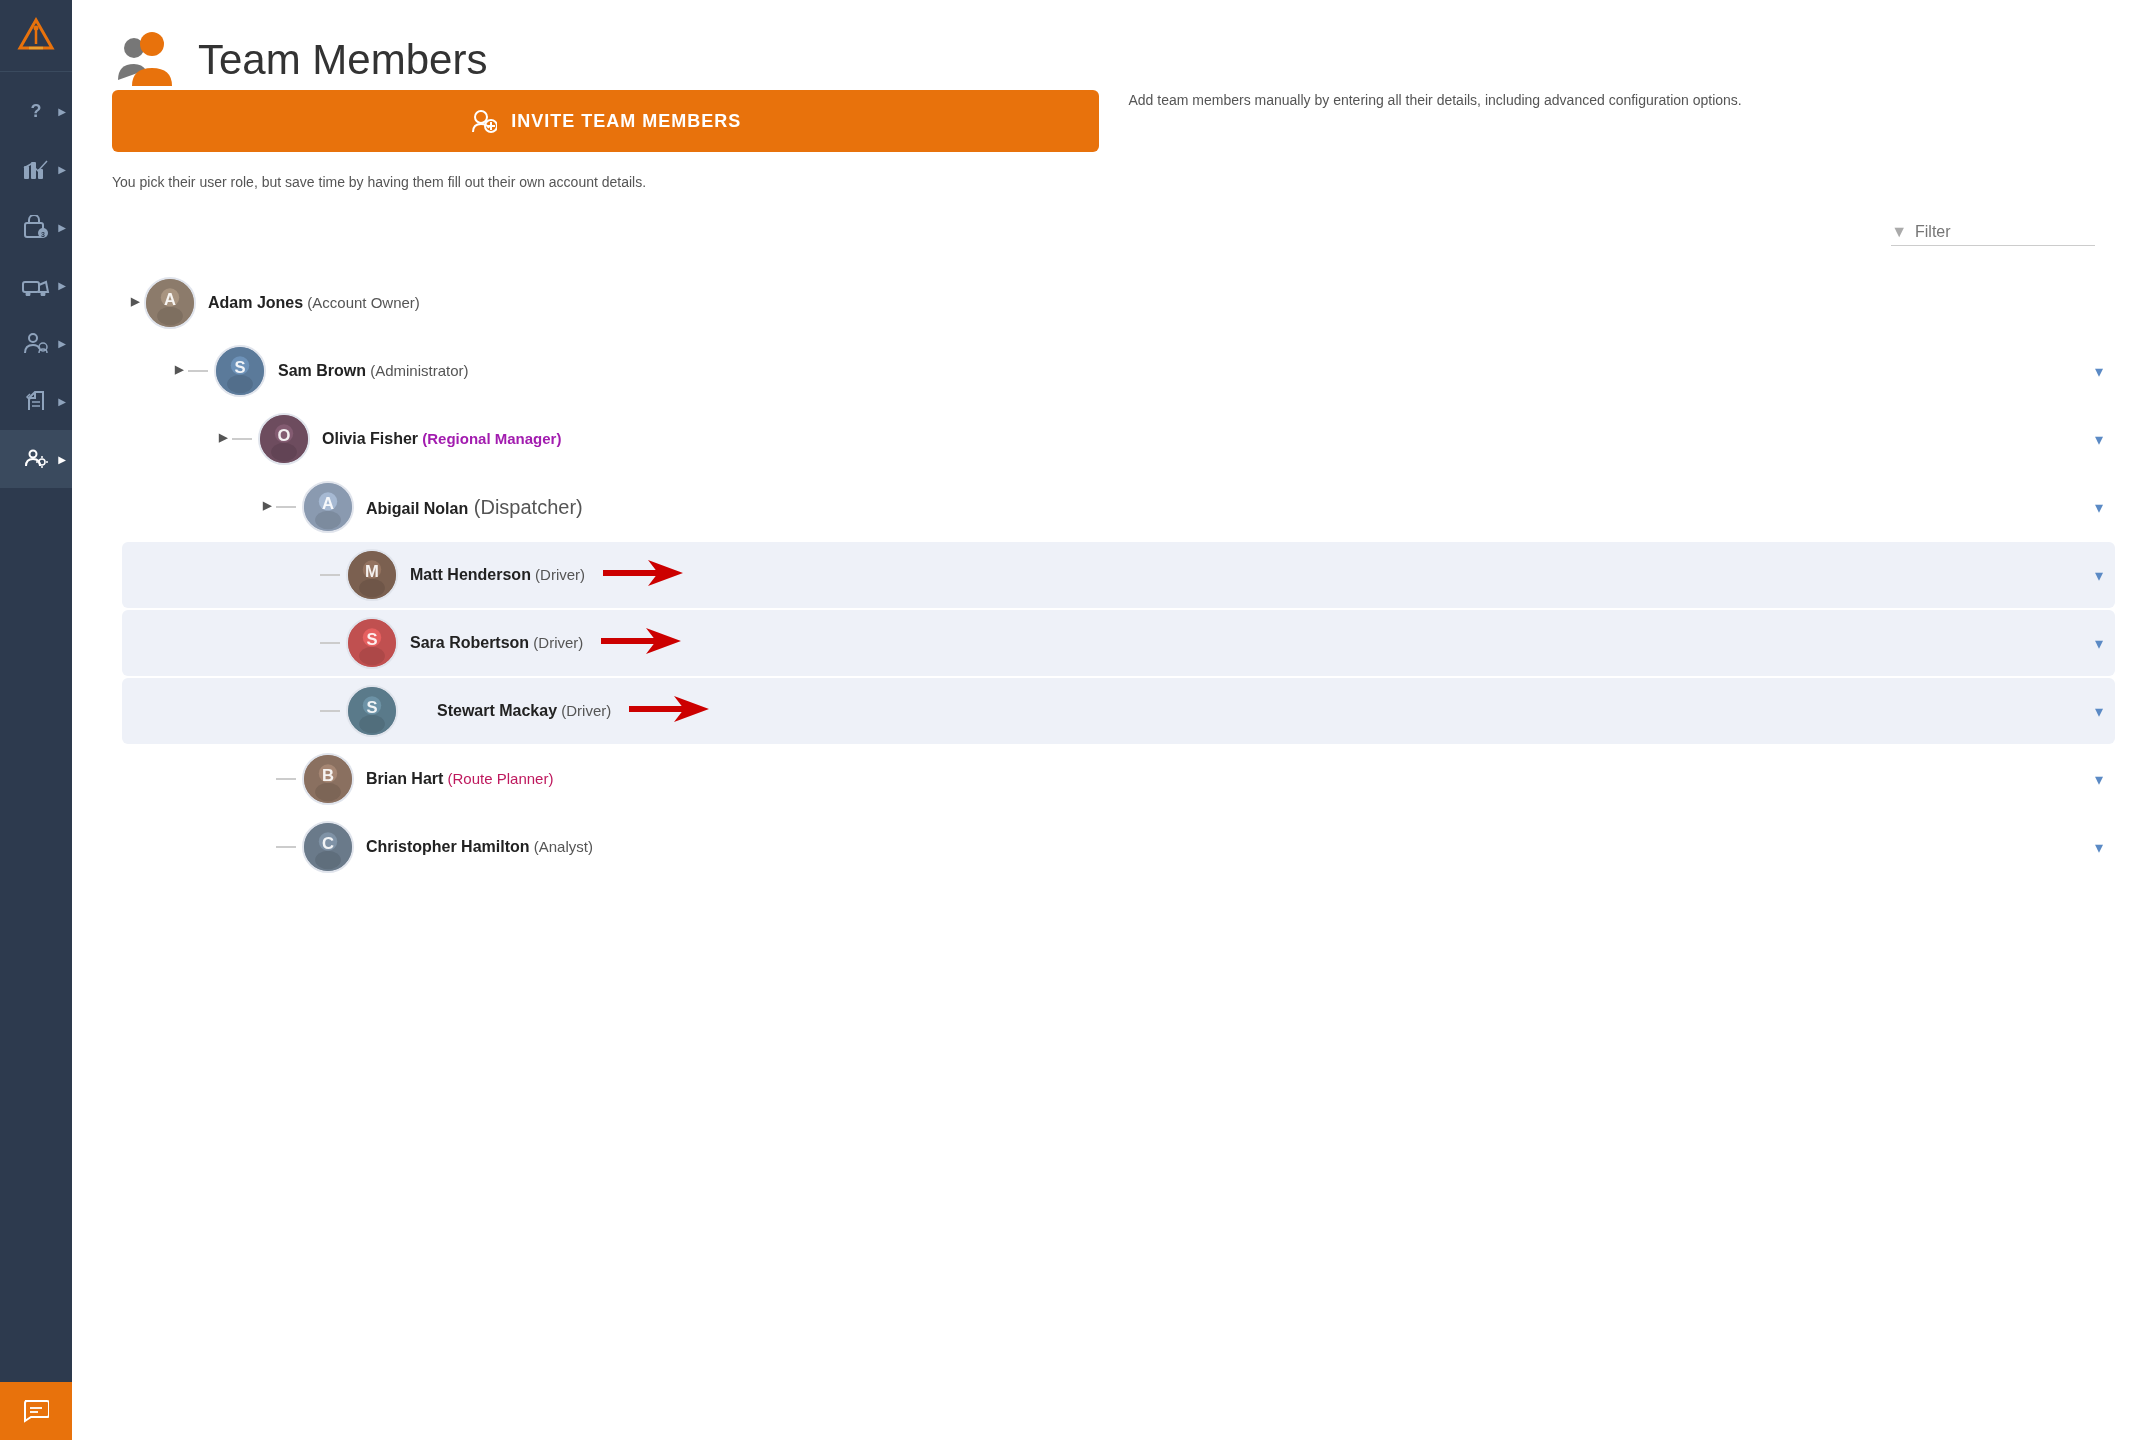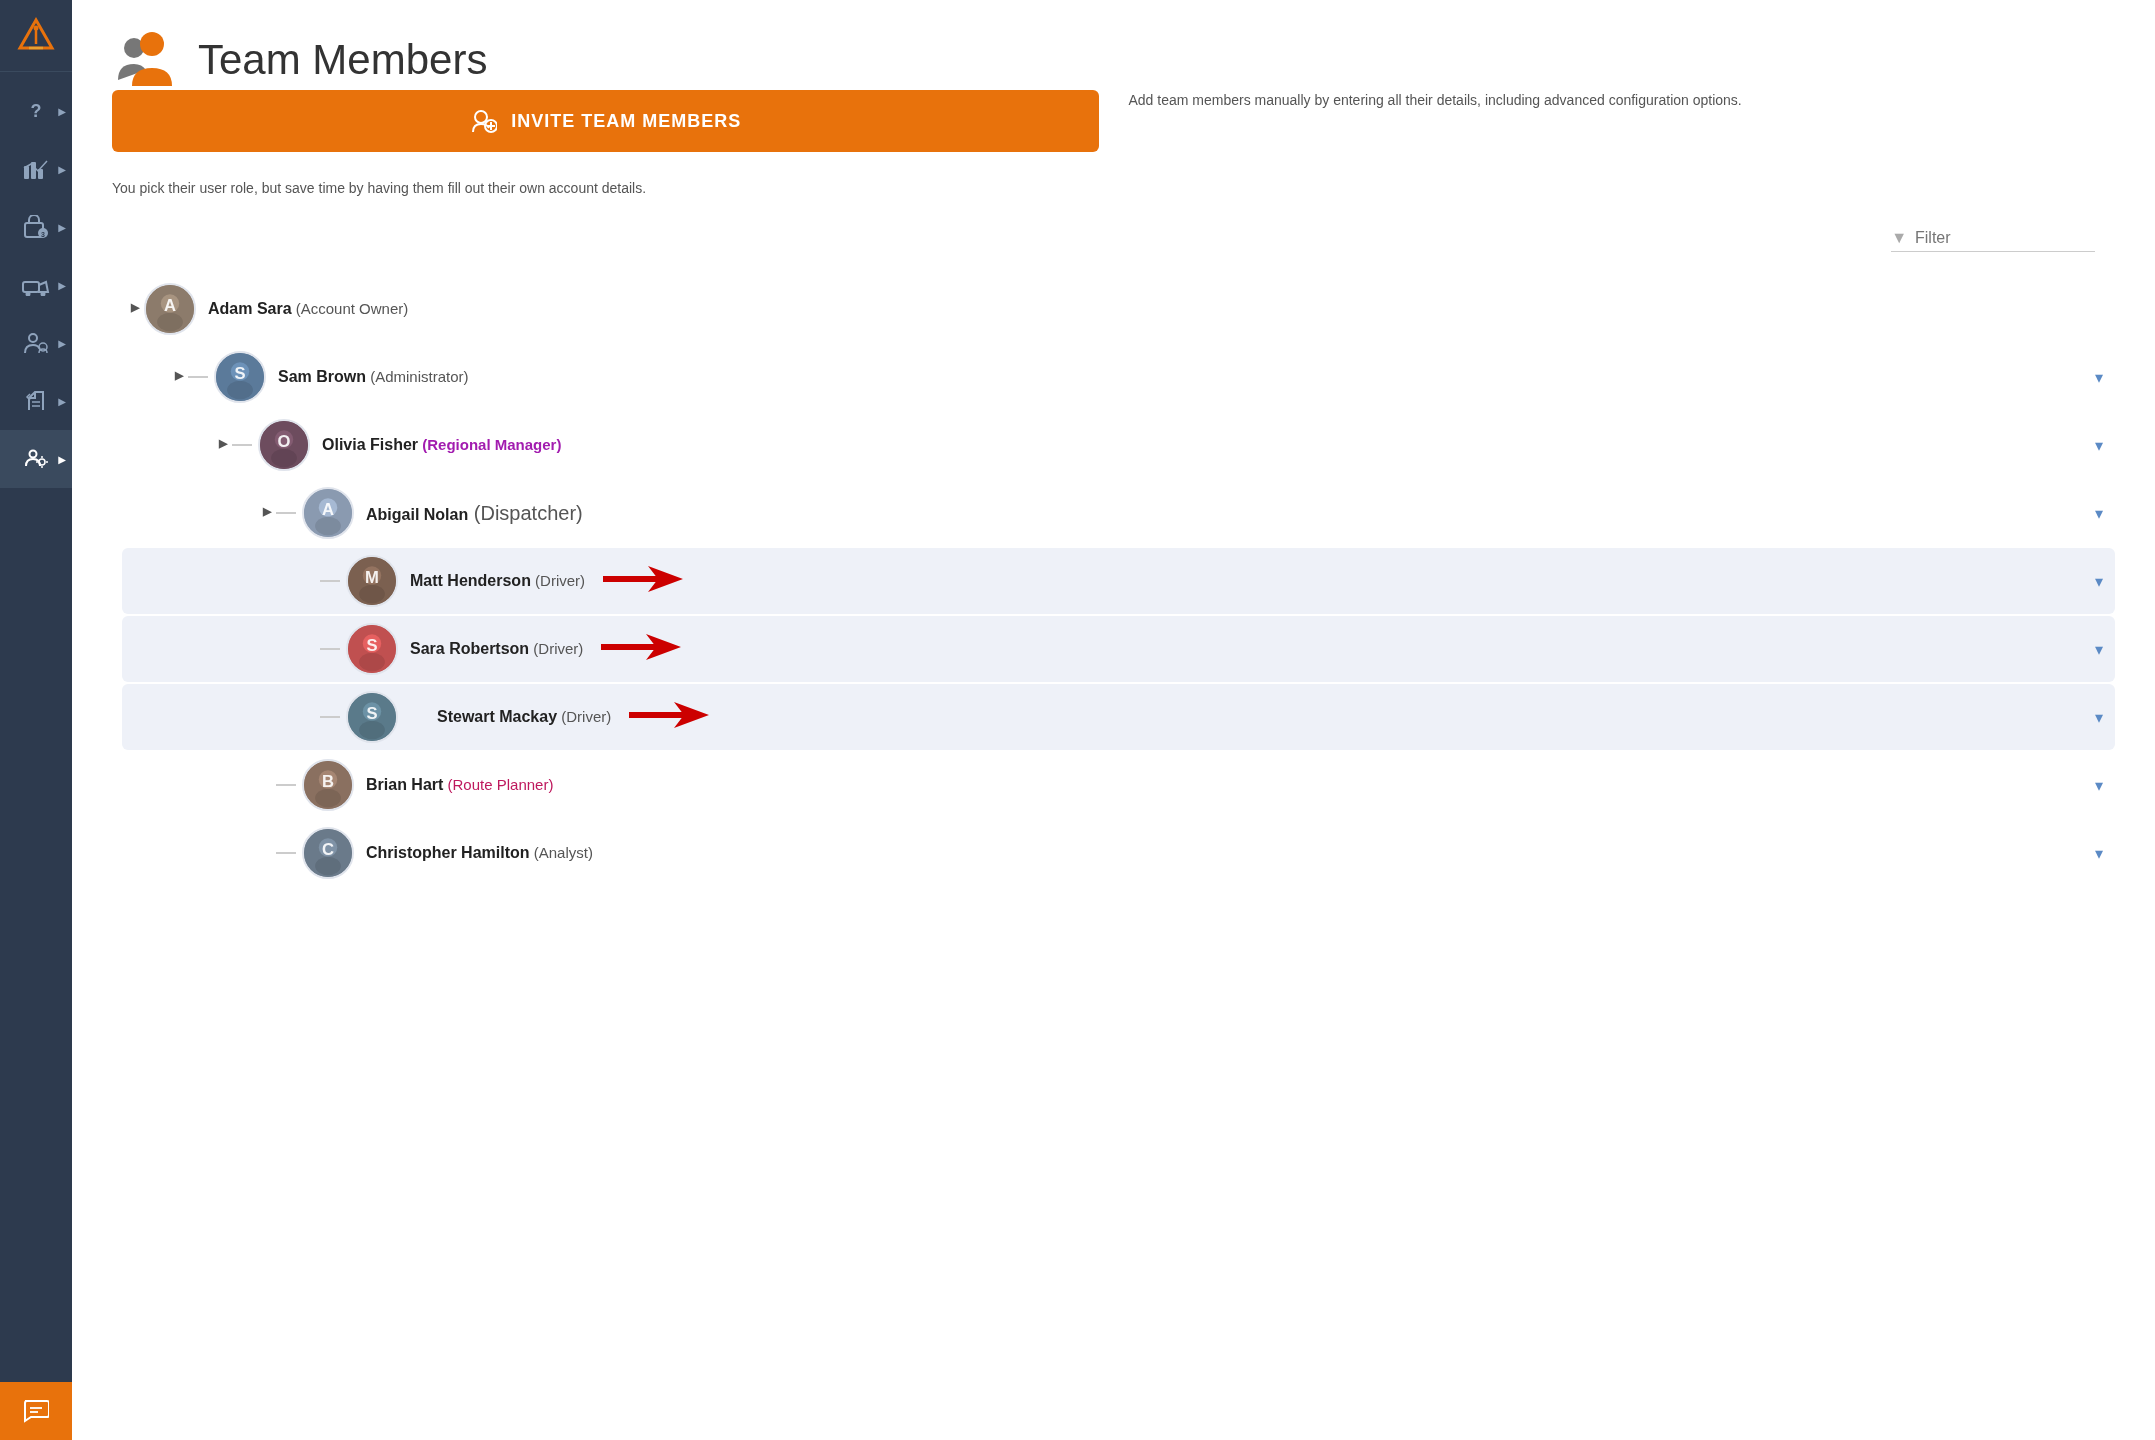--- a/index.html
+++ b/index.html
@@ -110,21 +110,21 @@
       border-radius: 6px;
       font-size: 18px;
       font-weight: 700;
       letter-spacing: 1px;
       cursor: pointer;
       display: flex;
       align-items: center;
       justify-content: center;
       gap: 14px;
       text-transform: uppercase;
-      margin-bottom: 26px;
+      margin-bottom: 20px;
     }
     .action-btn-desc {
       font-size: 14px;
       color: #555;
       line-height: 1.5;
     }
 
     
     .filter-row {
       display: flex;
@@ -288,21 +288,21 @@
   <div style="display: flex; align-items: center; padding: 7px 12px 7px 0px; margin-bottom: 2px; border-radius: 6px; cursor: pointer;">
         <span style="width: 18px; color: rgb(85, 85, 85); font-size: 12px; margin-right: 4px; flex-shrink: 0; transform: rotate(180deg); display: inline-block;">◀</span>
         <div style="width: 52px; height: 52px; border-radius: 50%; background: rgb(140, 123, 107); flex-shrink: 0; margin-right: 12px; display: flex; align-items: center; justify-content: center; color: rgb(255, 255, 255); font-weight: bold; font-size: 18px; overflow: hidden; border: 2px solid rgb(224, 228, 236);">
           <svg viewBox="0 0 52 52" width="52" height="52">
       <rect width="52" height="52" rx="26" fill="#8c7b6b"></rect>
       <circle cx="26" cy="20" r="10" fill="#8c7b6b" filter="brightness(1.2)"></circle>
       <ellipse cx="26" cy="40" rx="14" ry="10" fill="#8c7b6b" filter="brightness(0.9)"></ellipse>
       <text x="26" y="28" text-anchor="middle" font-size="18" font-weight="bold" fill="rgba(255,255,255,0.9)" font-family="Arial">A</text>
     </svg>
         </div>
-        <span><strong style="font-weight:700; color:#222; font-size:16px;">Adam Sara</strong><span style="font-weight:400; color:#555; font-size:15px;"> (Account Owner)</span></span>
+        <span><strong style="font-weight:700; color:#222; font-size:16px;">Adam Jones</strong><span style="font-weight:400; color:#555; font-size:15px;"> (Account Owner)</span></span>
       </div>
       <div style="display: flex; align-items: center; padding: 7px 12px 7px 44px; margin-bottom: 2px; border-radius: 6px; cursor: pointer;">
         <span style="width: 18px; color: rgb(85, 85, 85); font-size: 12px; margin-right: 4px; flex-shrink: 0; transform: rotate(180deg); display: inline-block;">◀</span>
         <span style="display: inline-block; width: 20px; height: 2px; background: rgb(204, 204, 204); margin-right: 6px; flex-shrink: 0;"></span>
         <div style="width: 52px; height: 52px; border-radius: 50%; background: rgb(91, 122, 154); flex-shrink: 0; margin-right: 12px; display: flex; align-items: center; justify-content: center; color: rgb(255, 255, 255); font-weight: bold; font-size: 18px; overflow: hidden; border: 2px solid rgb(224, 228, 236);">
           <svg viewBox="0 0 52 52" width="52" height="52">
       <rect width="52" height="52" rx="26" fill="#5b7a9a"></rect>
       <circle cx="26" cy="20" r="10" fill="#5b7a9a" filter="brightness(1.2)"></circle>
       <ellipse cx="26" cy="40" rx="14" ry="10" fill="#5b7a9a" filter="brightness(0.9)"></ellipse>
       <text x="26" y="28" text-anchor="middle" font-size="18" font-weight="bold" fill="rgba(255,255,255,0.9)" font-family="Arial">S</text>

